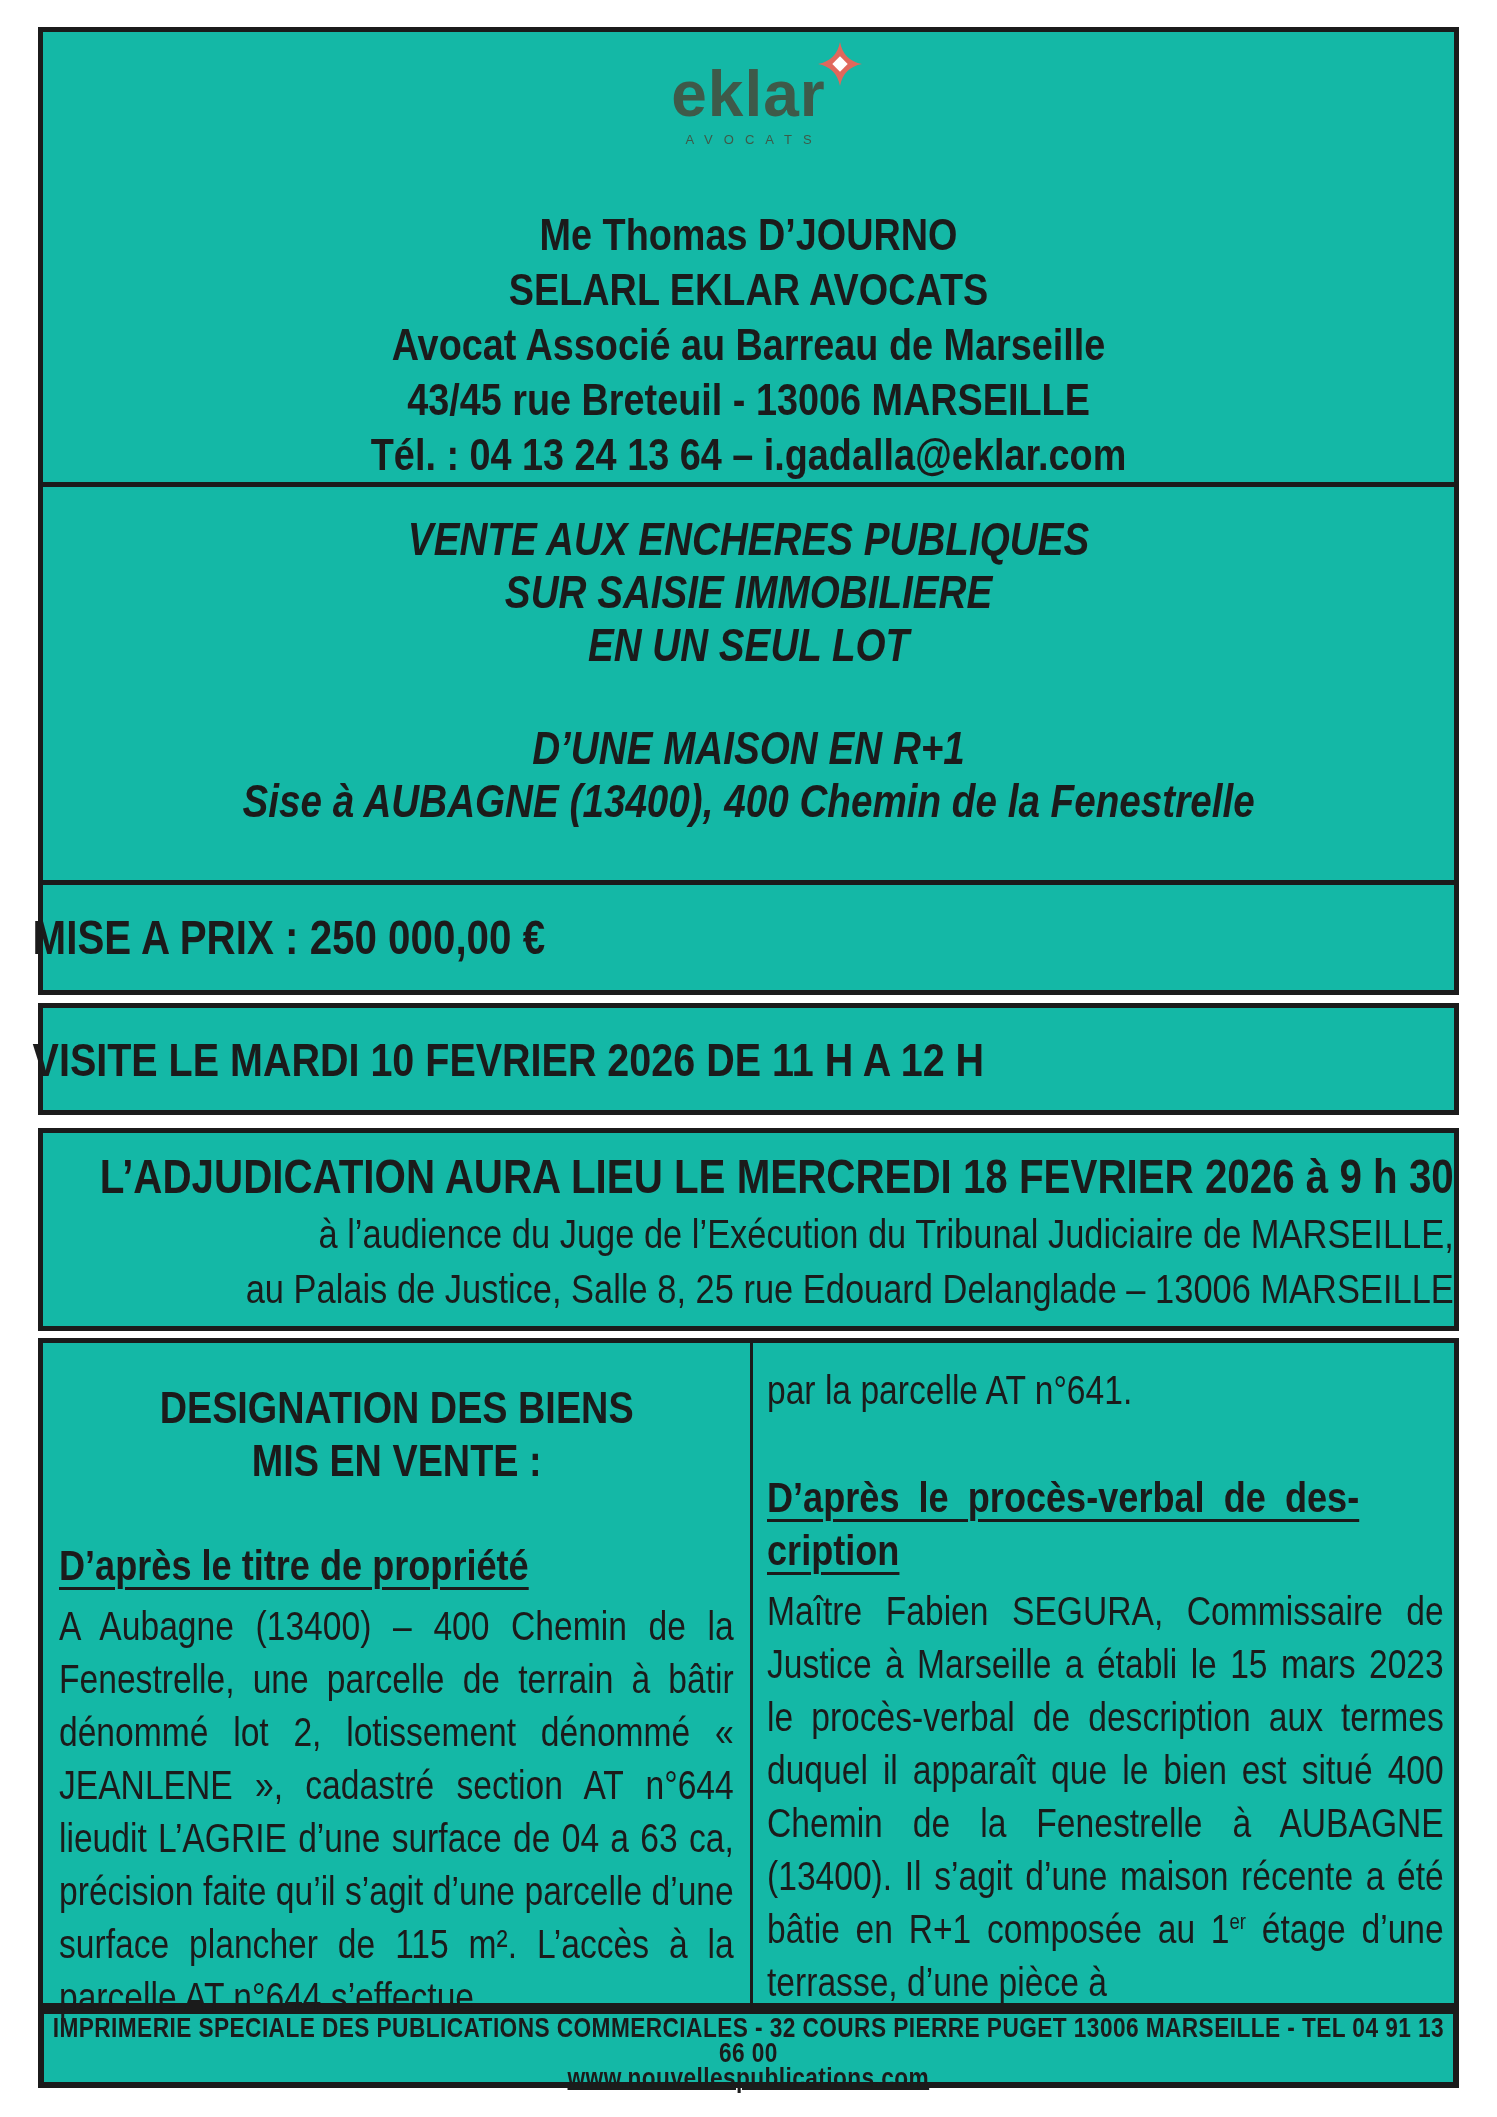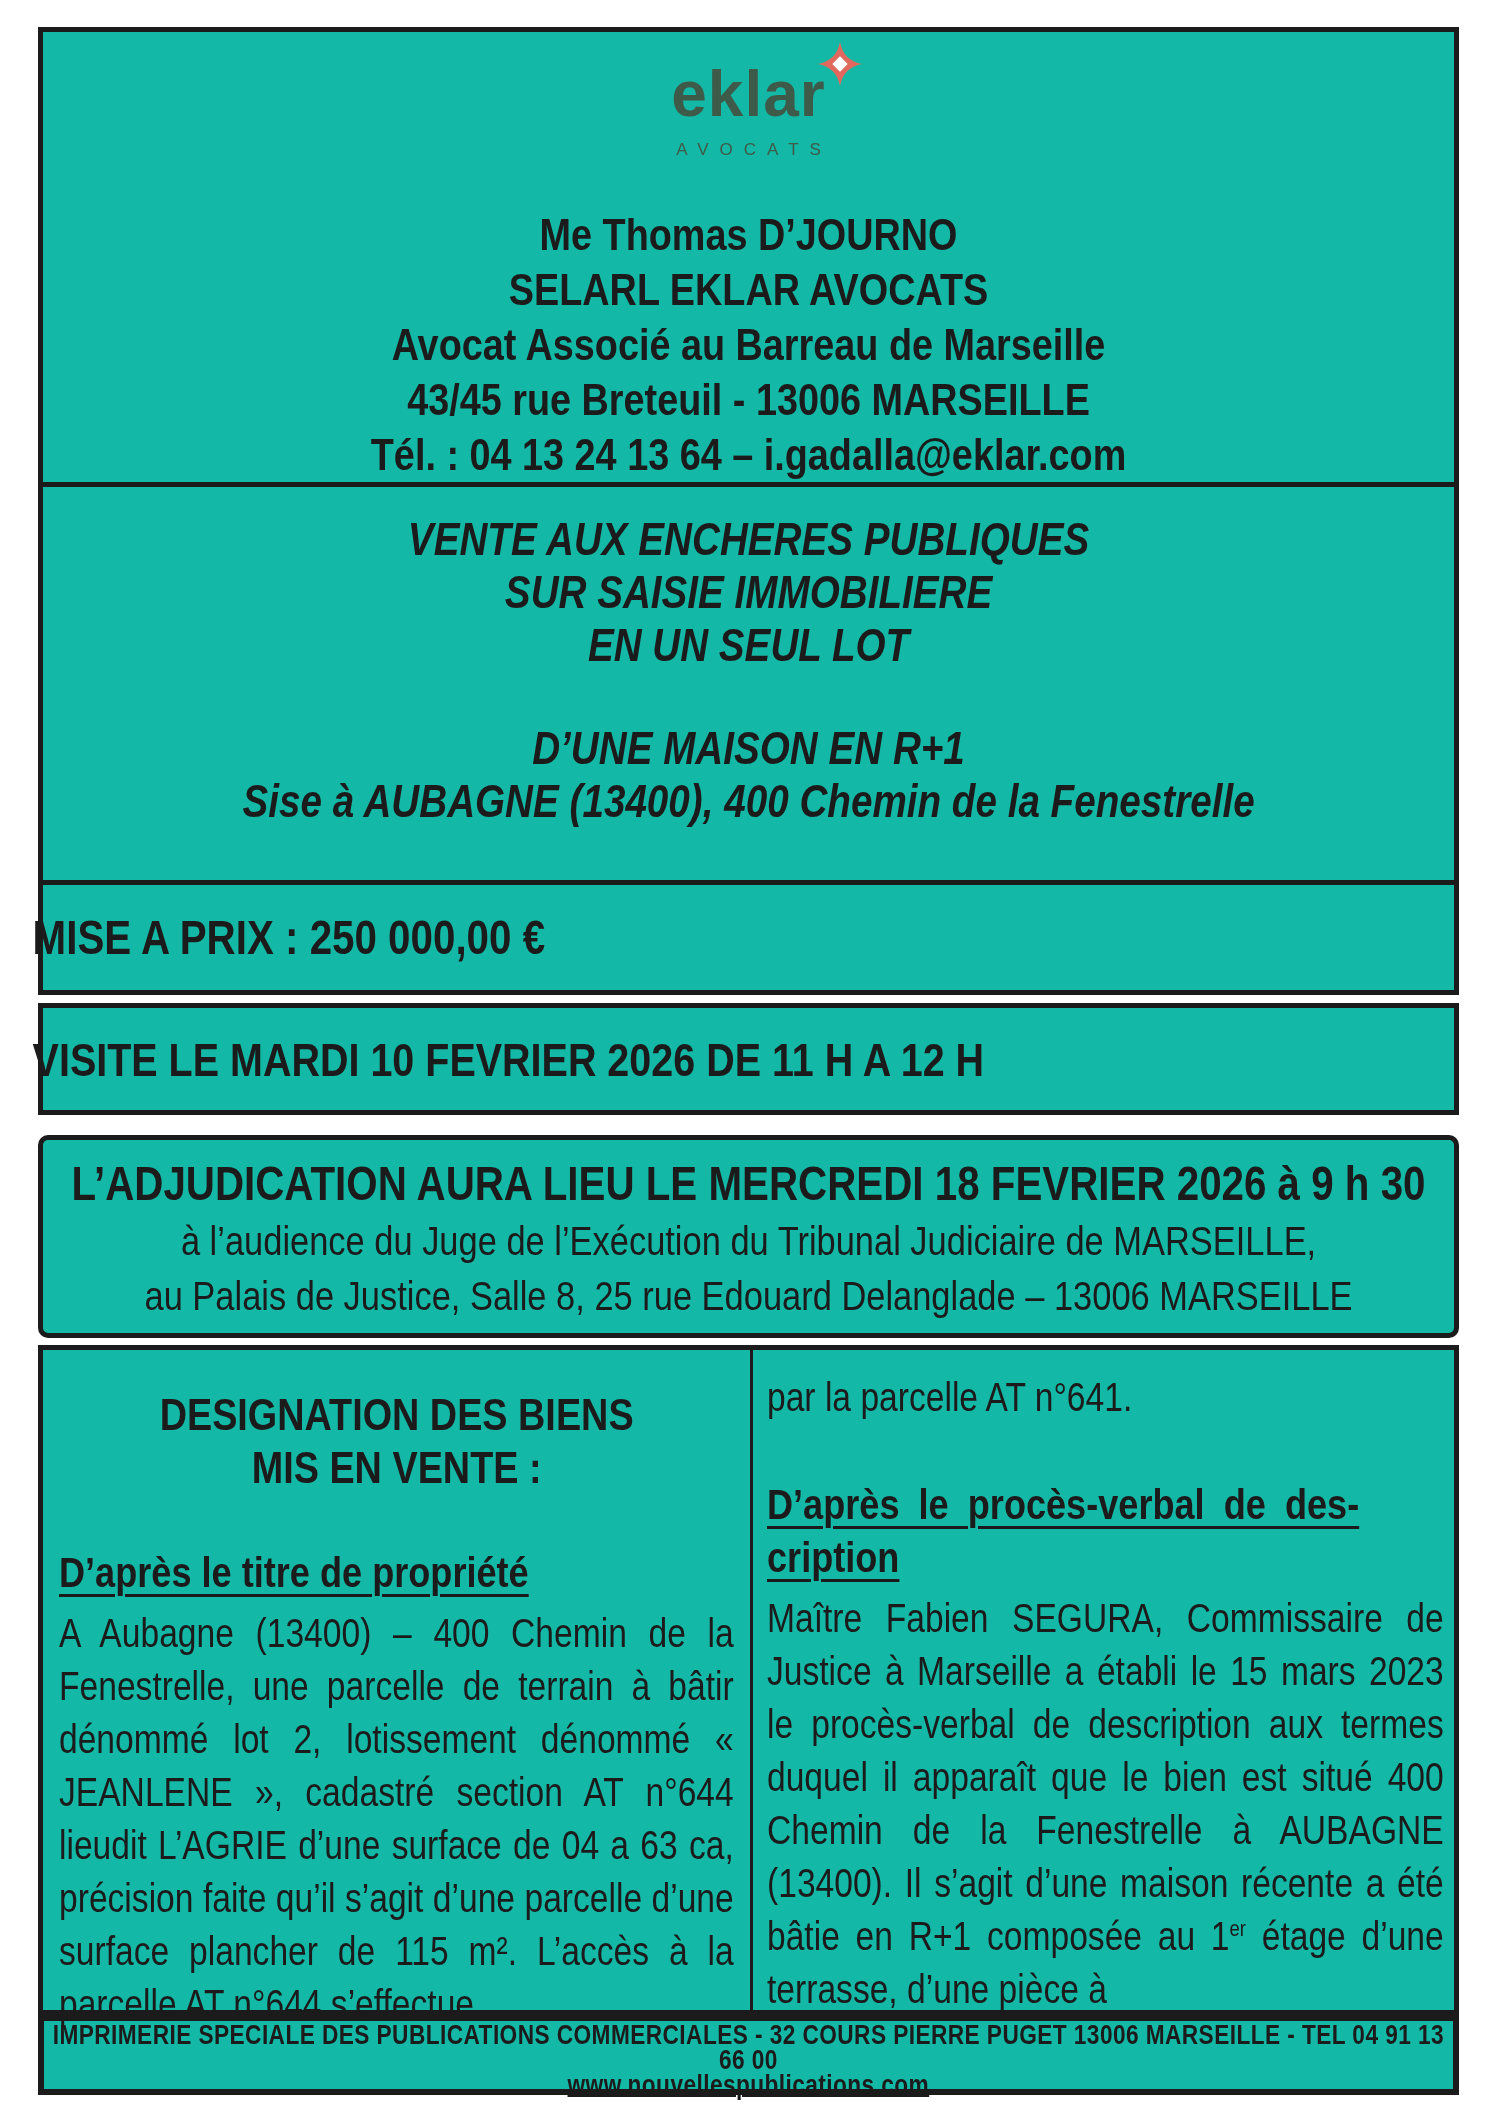--- a/index.html
+++ b/index.html
@@ -15,41 +15,41 @@
     color:var(--ink);
     position:relative;
     overflow:hidden;
   }
   .page{padding:27px 38px 0 38px;}
   .box{border:5px solid var(--ink);background:#14b8a6;}
   .box1{height:460px;}
   .box2{height:403px;margin-top:-5px;text-align:center;padding-top:26px;font-style:italic;}
   .box3{height:115px;margin-top:-5px;display:flex;align-items:center;justify-content:flex-end;}
   .box4{height:112px;margin-top:8px;display:flex;align-items:center;justify-content:flex-start;}
-  .box5{height:203px;margin-top:20px;text-align:center;padding-top:14px;border-radius:10px;}
+  .box5{height:203px;margin-top:13px;text-align:right;padding-top:14px;}
   .box6{height:670px;margin-top:7px;display:flex;align-items:stretch;}
   .boxfooter{height:80px;border-width:6px;text-align:center;padding-top:2px;}
 
   
   .squeeze{display:block;width:119%;margin-left:-9.5%;transform:scaleX(0.84);transform-origin:50% 0;}
   .squeezeL{display:block;width:119%;transform:scaleX(0.84);transform-origin:0 0;}
 
   .pre{white-space:pre-line;}
 
   
   .logo{margin-top:30px;height:135px;text-align:center;}
   .logo-word{position:relative;display:inline-block;line-height:1;}
   .logo-text{
     font-size:64px;font-weight:600;letter-spacing:1px;
     color:var(--brand-green);line-height:1;
   }
   .sparkle{position:absolute;right:-36px;top:-20px;width:44px;height:44px;}
   .logo-sub{
-    margin-top:14px;text-align:center;
-    font-size:17px;font-weight:400;letter-spacing:11px;text-indent:11px;
+    margin-top:6px;text-align:center;
+    font-size:13px;font-weight:400;letter-spacing:11px;text-indent:11px;
     color:var(--brand-green);
   }
   .hdr{margin-top:10px;text-align:center;font-weight:bold;font-size:45px;line-height:55px;}
 
   .saleTitle{font-weight:bold;font-size:46px;line-height:53px;}
   .propTitle{font-weight:bold;font-size:46px;line-height:53px;margin-top:50px;}
   .price{font-weight:bold;font-size:48px;}
   .visit{font-weight:bold;font-size:47px;}
   .adj1{font-weight:bold;font-size:48px;line-height:60px;}
   .adj2{font-size:41px;line-height:55px;}

